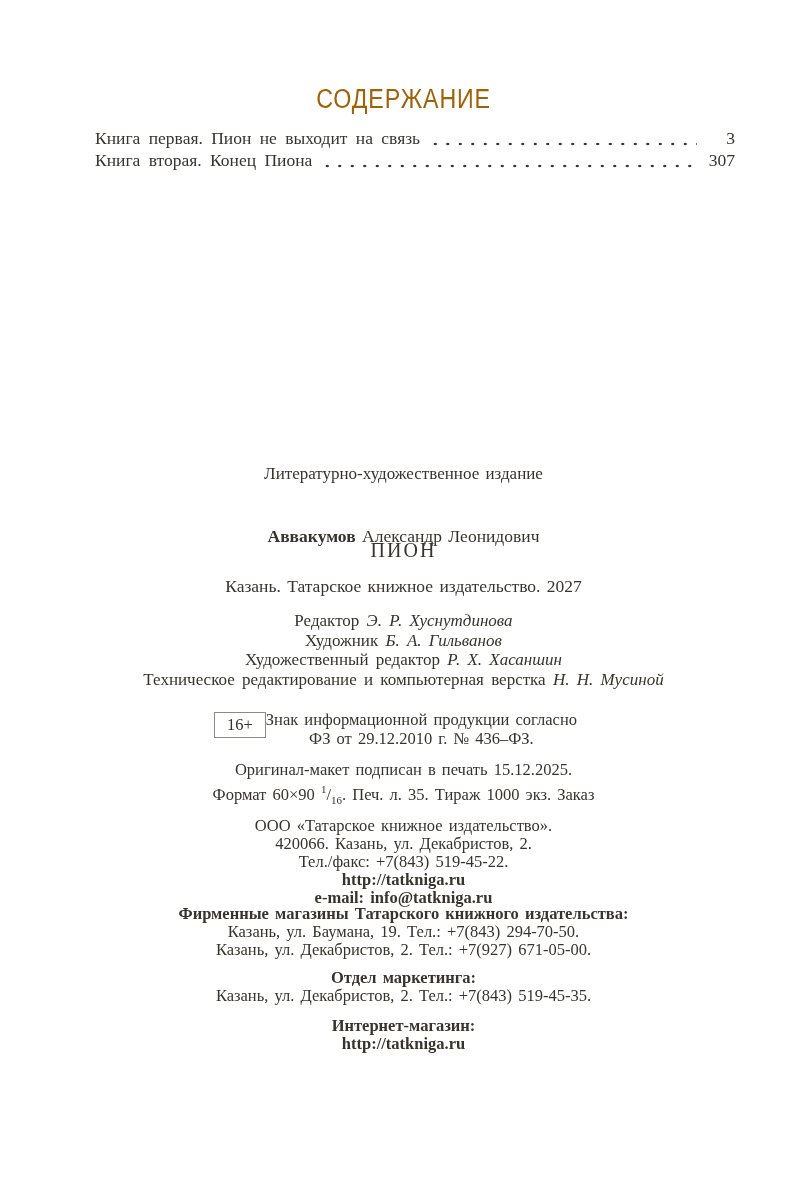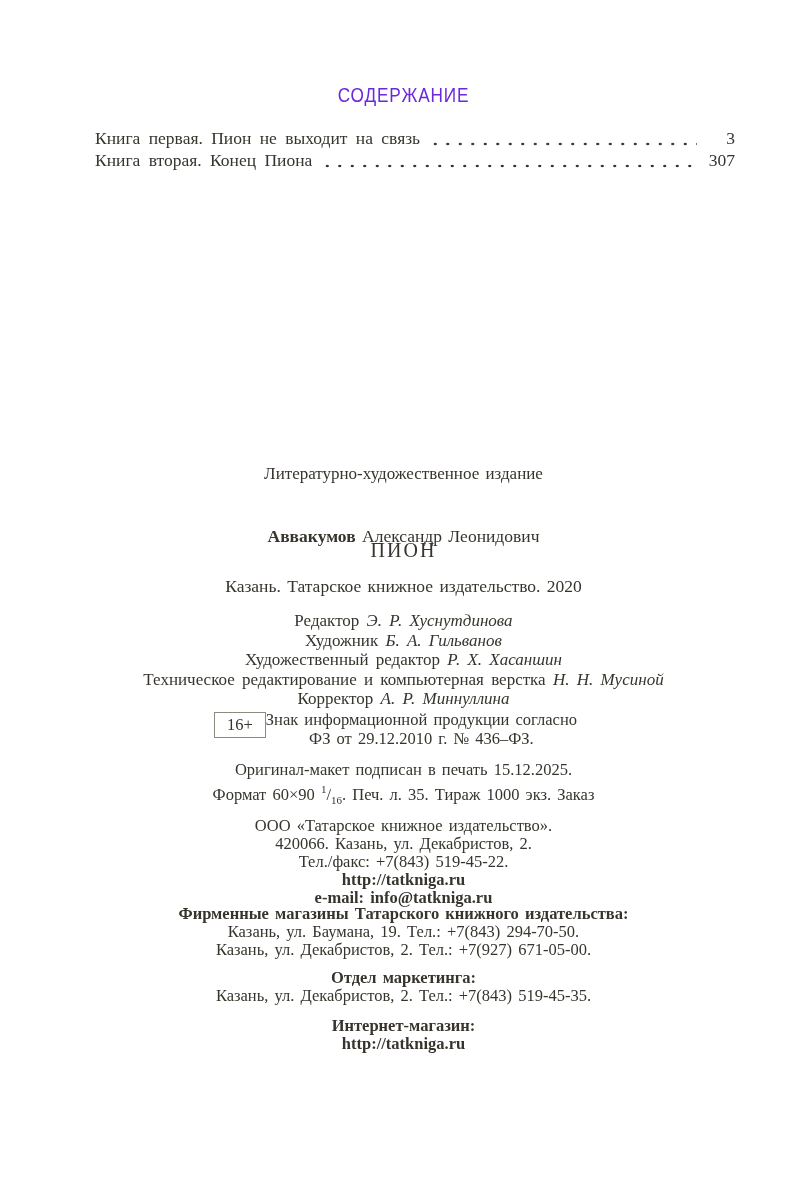--- a/index.html
+++ b/index.html
@@ -11,23 +11,23 @@
     overflow: hidden;
     font-family: "Liberation Serif", serif;
     color: #36342c;
   }
   .abs { position: absolute; left: 0; right: 0; text-align: center; }
 
   
   .toc-title {
     top: 84px;
     font-family: "Liberation Sans", sans-serif;
-    font-size: 20px;
+    font-size: 27px;
     font-weight: 400;
-    color: #6d28d9;
+    color: #a16207;
   }
   .toc-title .narrow {
     display: inline-block;
     transform: scaleX(0.86);
     letter-spacing: 1px;
   }
 
   
   .toc {
     position: absolute;
@@ -116,42 +116,38 @@
 
   <div class="abs edition-line">Литературно-художественное издание</div>
 
   <div class="abs author-line">
     <span class="b">Аввакумов</span>
     <span>Александр Леонидович</span>
   </div>
 
   <div class="abs book-title">ПИОН</div>
 
-  <div class="abs imprint-line">Казань. Татарское книжное издательство. 2020</div>
+  <div class="abs imprint-line">Казань. Татарское книжное издательство. 2027</div>
 
   <div class="abs credits">
     <div>
       <span>Редактор</span>
       <span class="it">Э. Р. Хуснутдинова</span>
     </div>
     <div>
       <span>Художник</span>
       <span class="it">Б. А. Гильванов</span>
     </div>
     <div>
       <span>Художественный редактор</span>
       <span class="it">Р. Х. Хасаншин</span>
     </div>
     <div>
       <span>Техническое редактирование и компьютерная верстка</span>
       <span class="it">Н. Н. Мусиной</span>
-    </div>
-    <div>
-      <span>Корректор</span>
-      <span class="it">А. Р. Миннуллина</span>
     </div>
   </div>
 
   <div class="age-row">
     <span class="age-box">16+</span>
     <span class="age-text">
       <span>Знак информационной продукции согласно</span><br>
       <span>ФЗ от 29.12.2010 г. № 436–ФЗ.</span>
     </span>
   </div>

